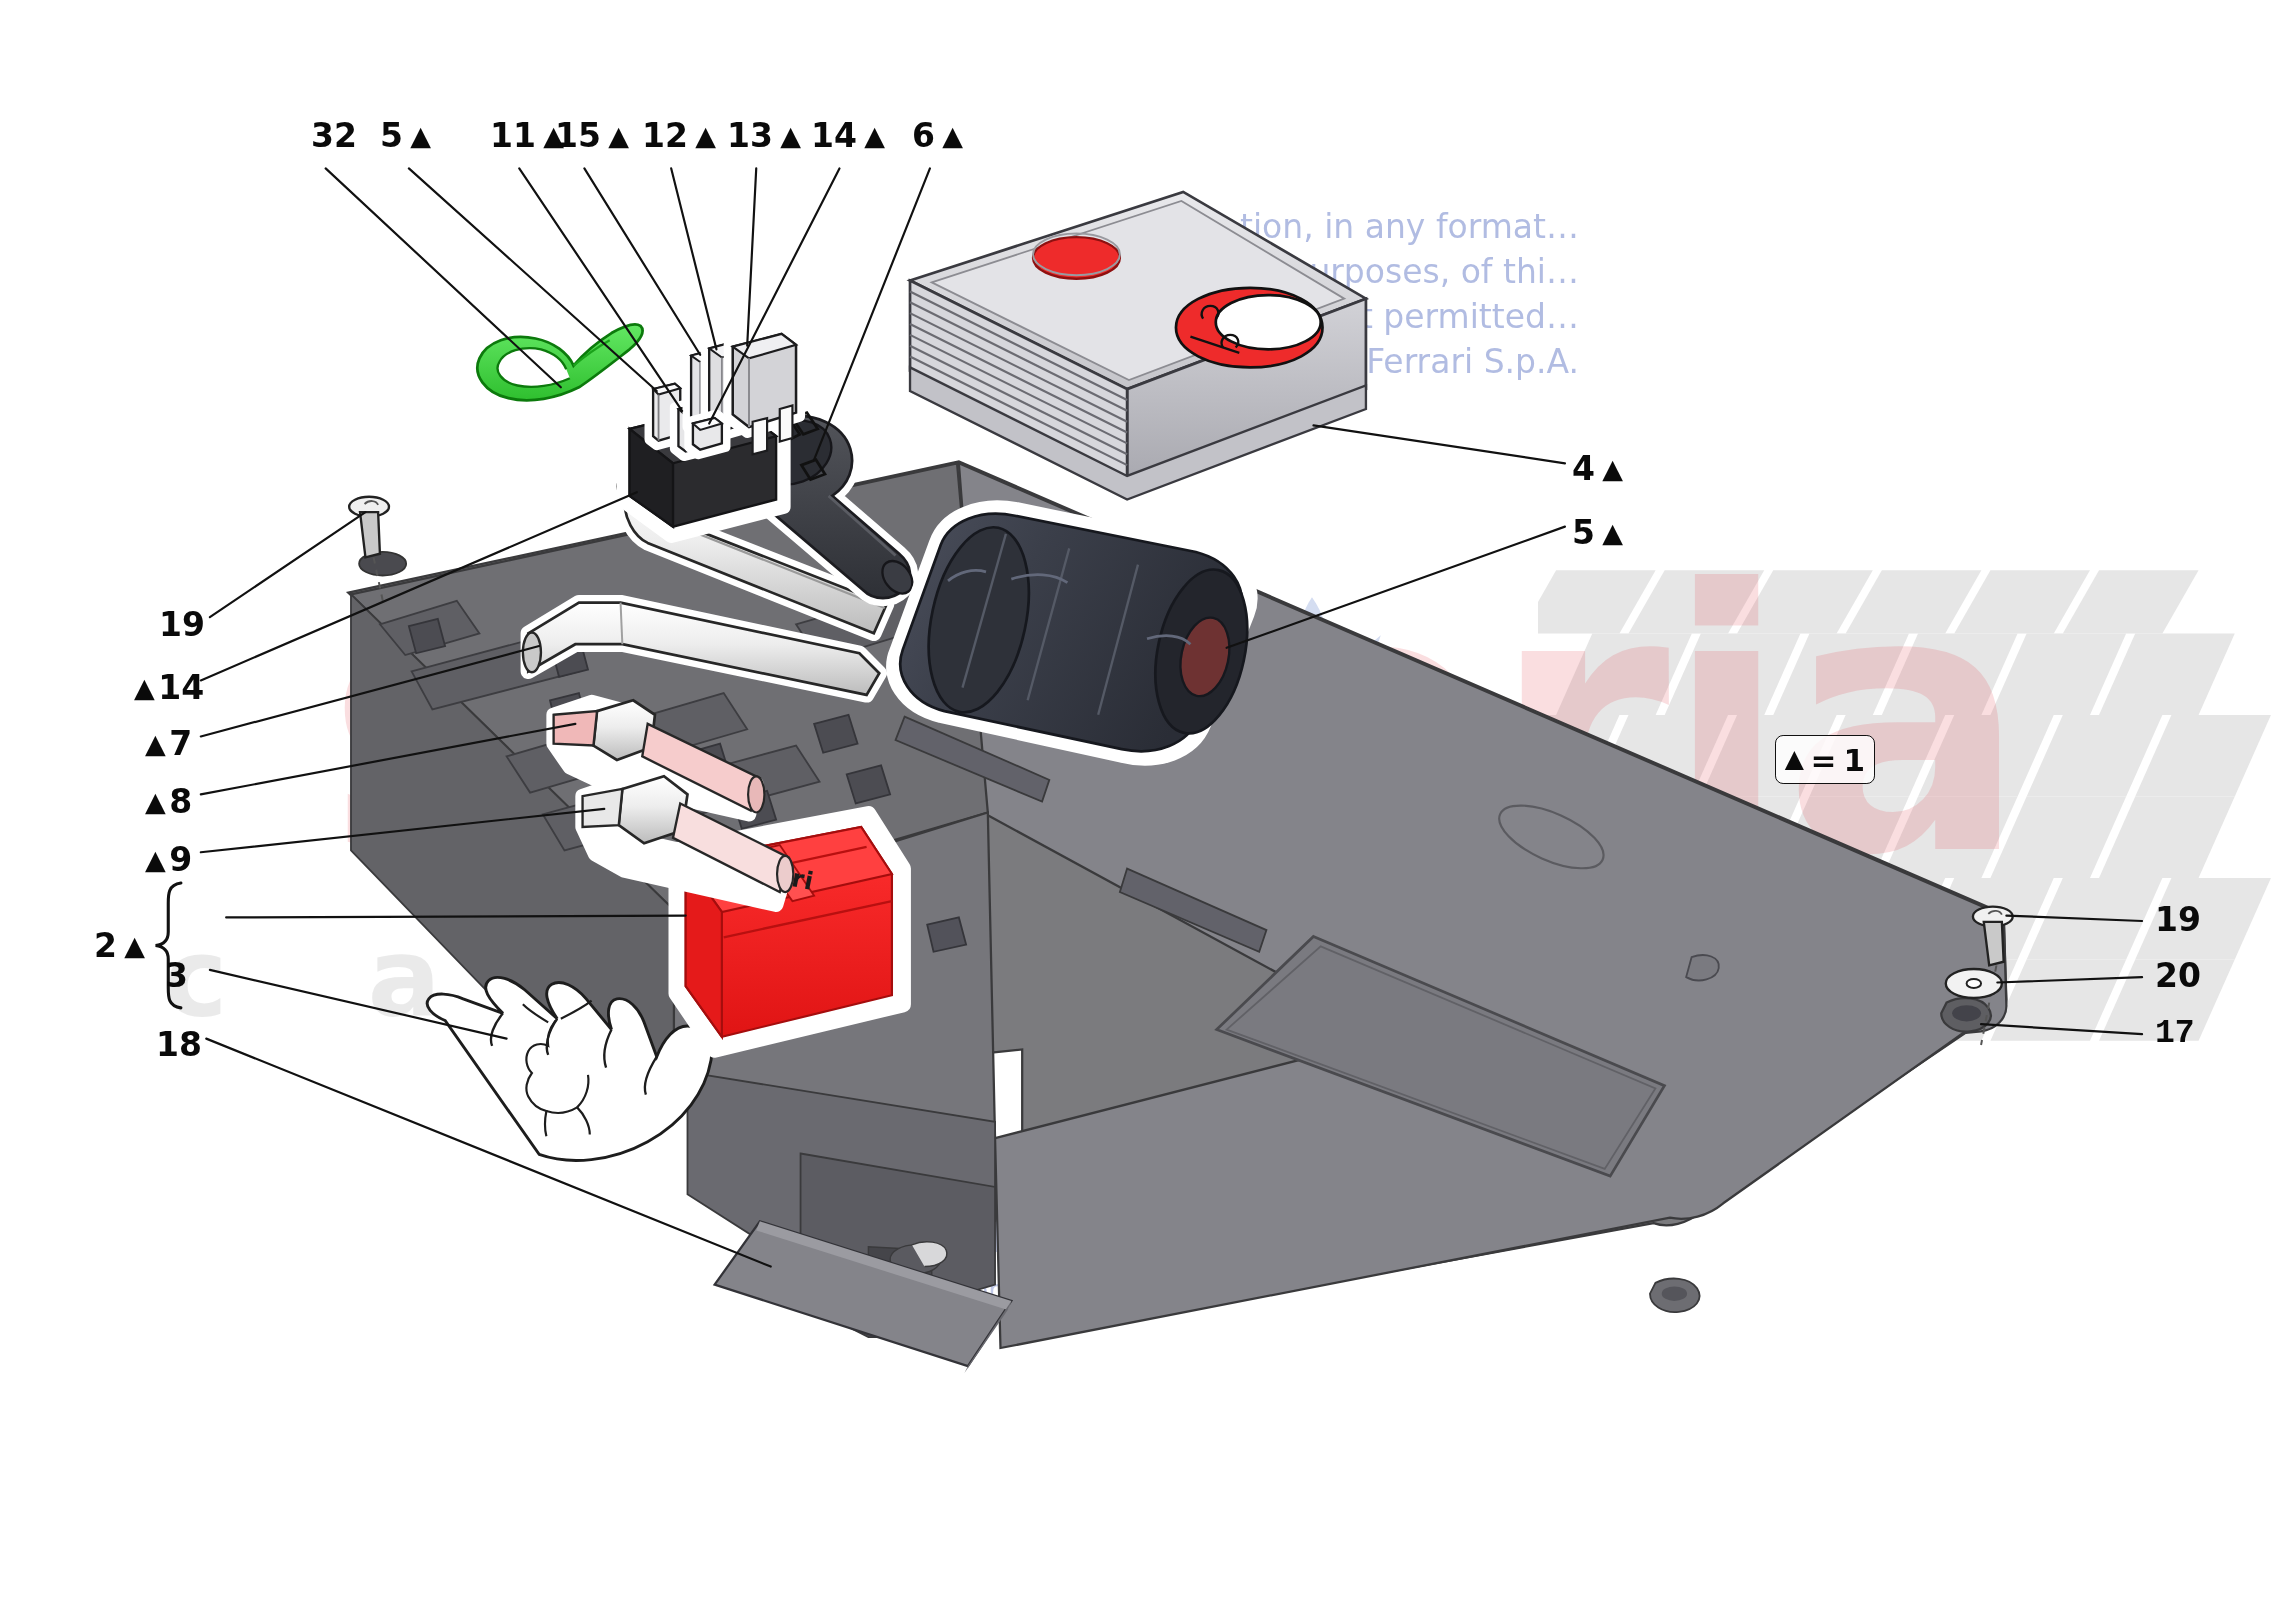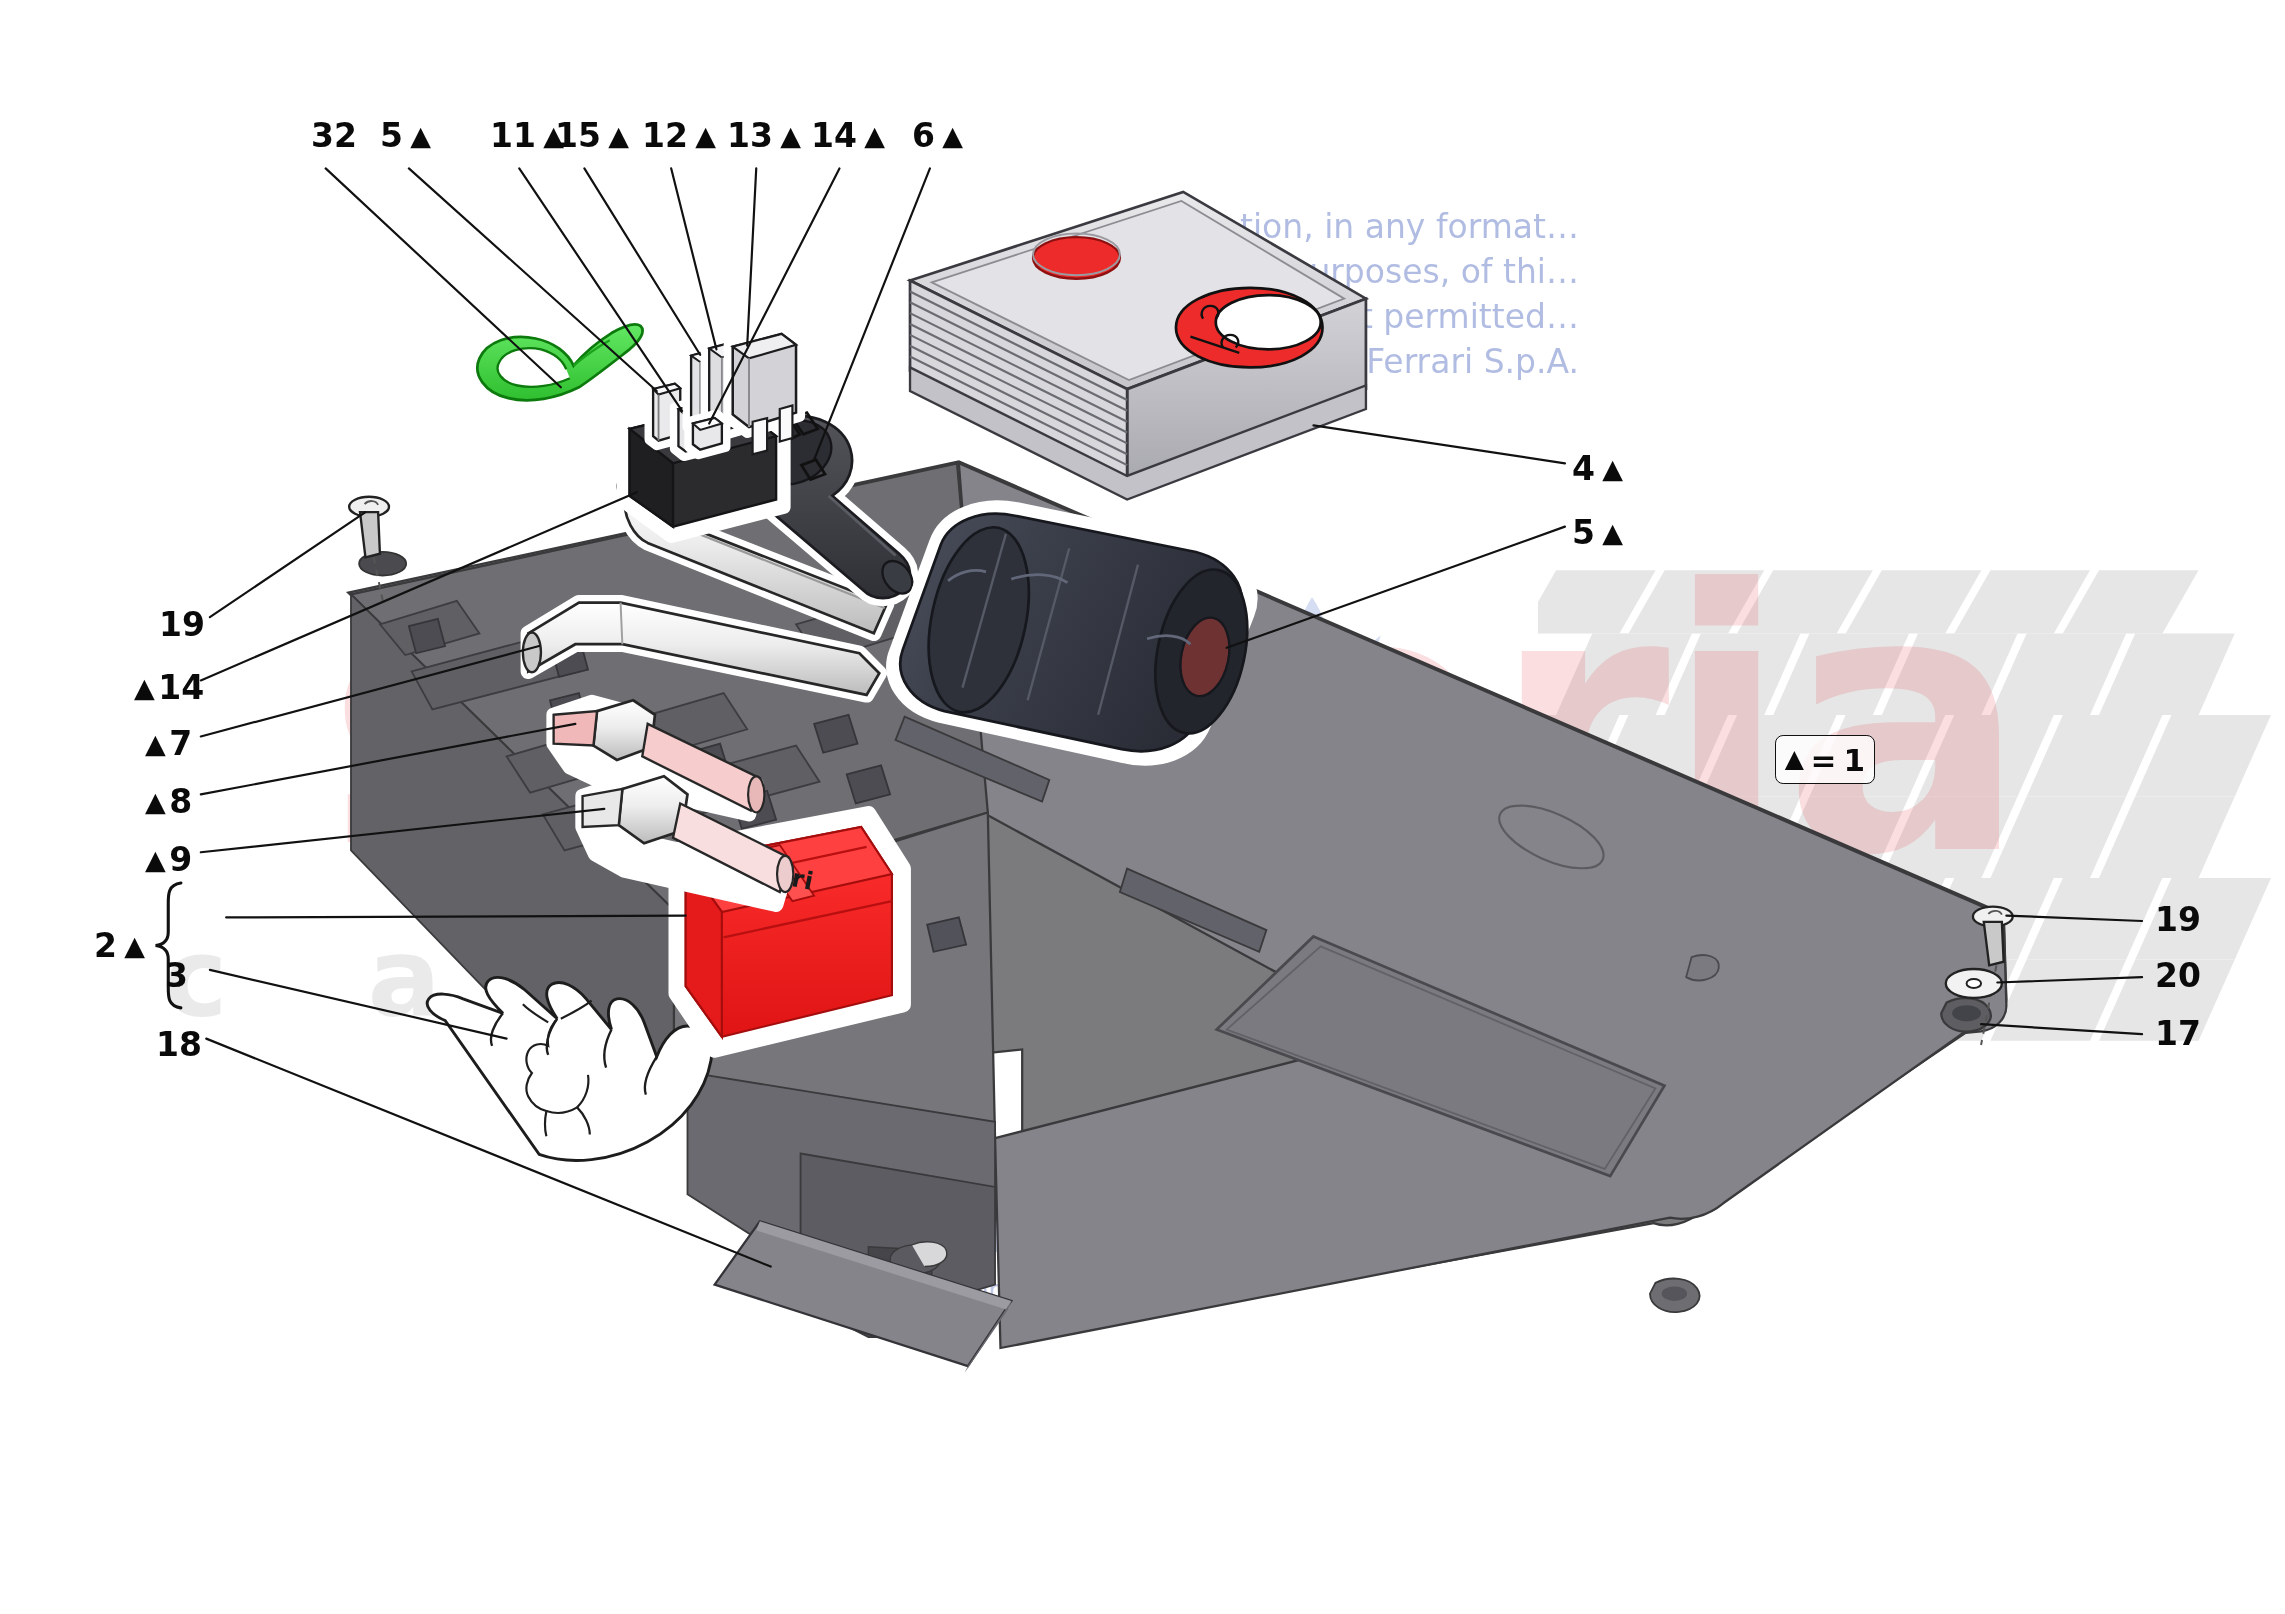--- a/index.html
+++ b/index.html
@@ -604,21 +604,21 @@
   </div>
   <div class="lbl" style="left:1572px;top:516px;">
     <span>5</span><span class="tri post">▲</span>
   </div>
   <div class="lbl" style="left:2155px;top:903px;">
     <span>19</span>
   </div>
   <div class="lbl" style="left:2155px;top:959px;">
     <span>20</span>
   </div>
-  <div class="lbl" style="left:2155px;top:1017px;">
+  <div class="lbl" style="left:2155px;top:1017px;font-family:Liberation Mono, monospace;">
     <span>17</span>
   </div>
 
   <div class="legend">
     <span class="tri">▲</span>
     <span>=</span>
     <span style="margin-left:7.2px">1</span>
   </div>
 
 </div>

